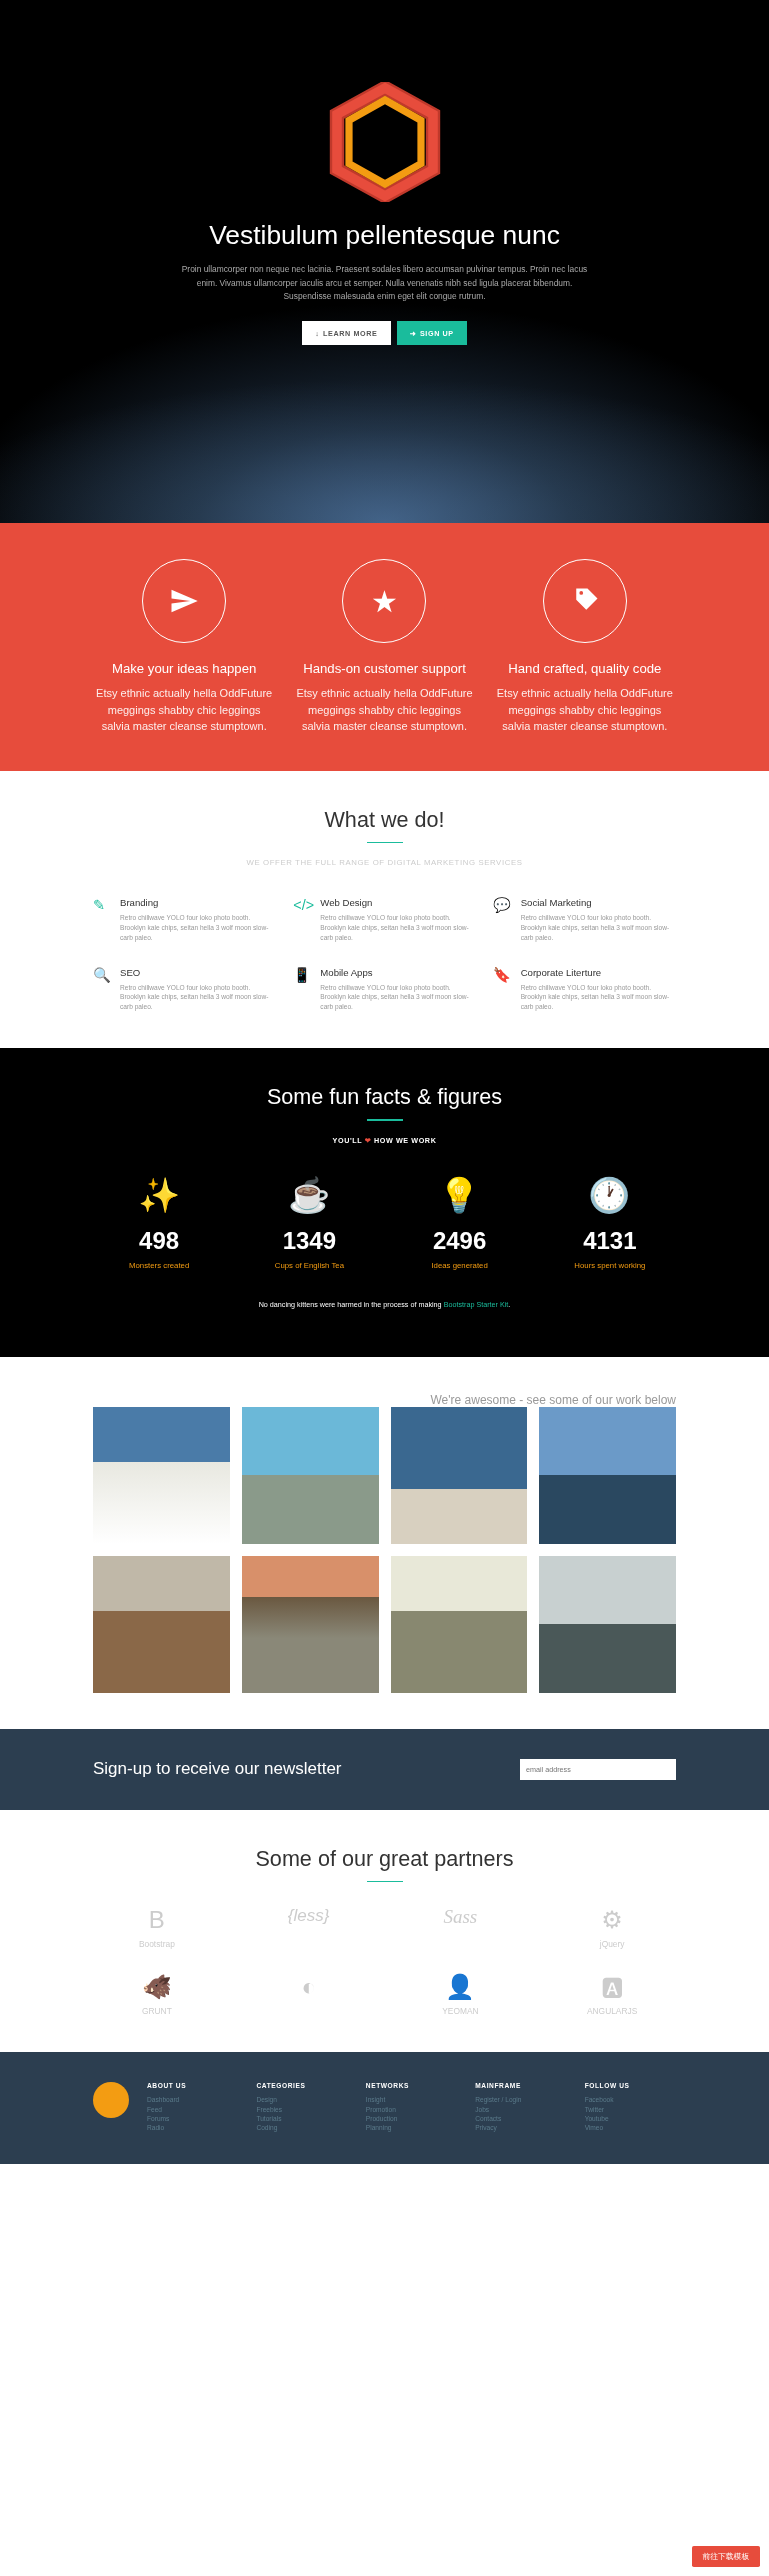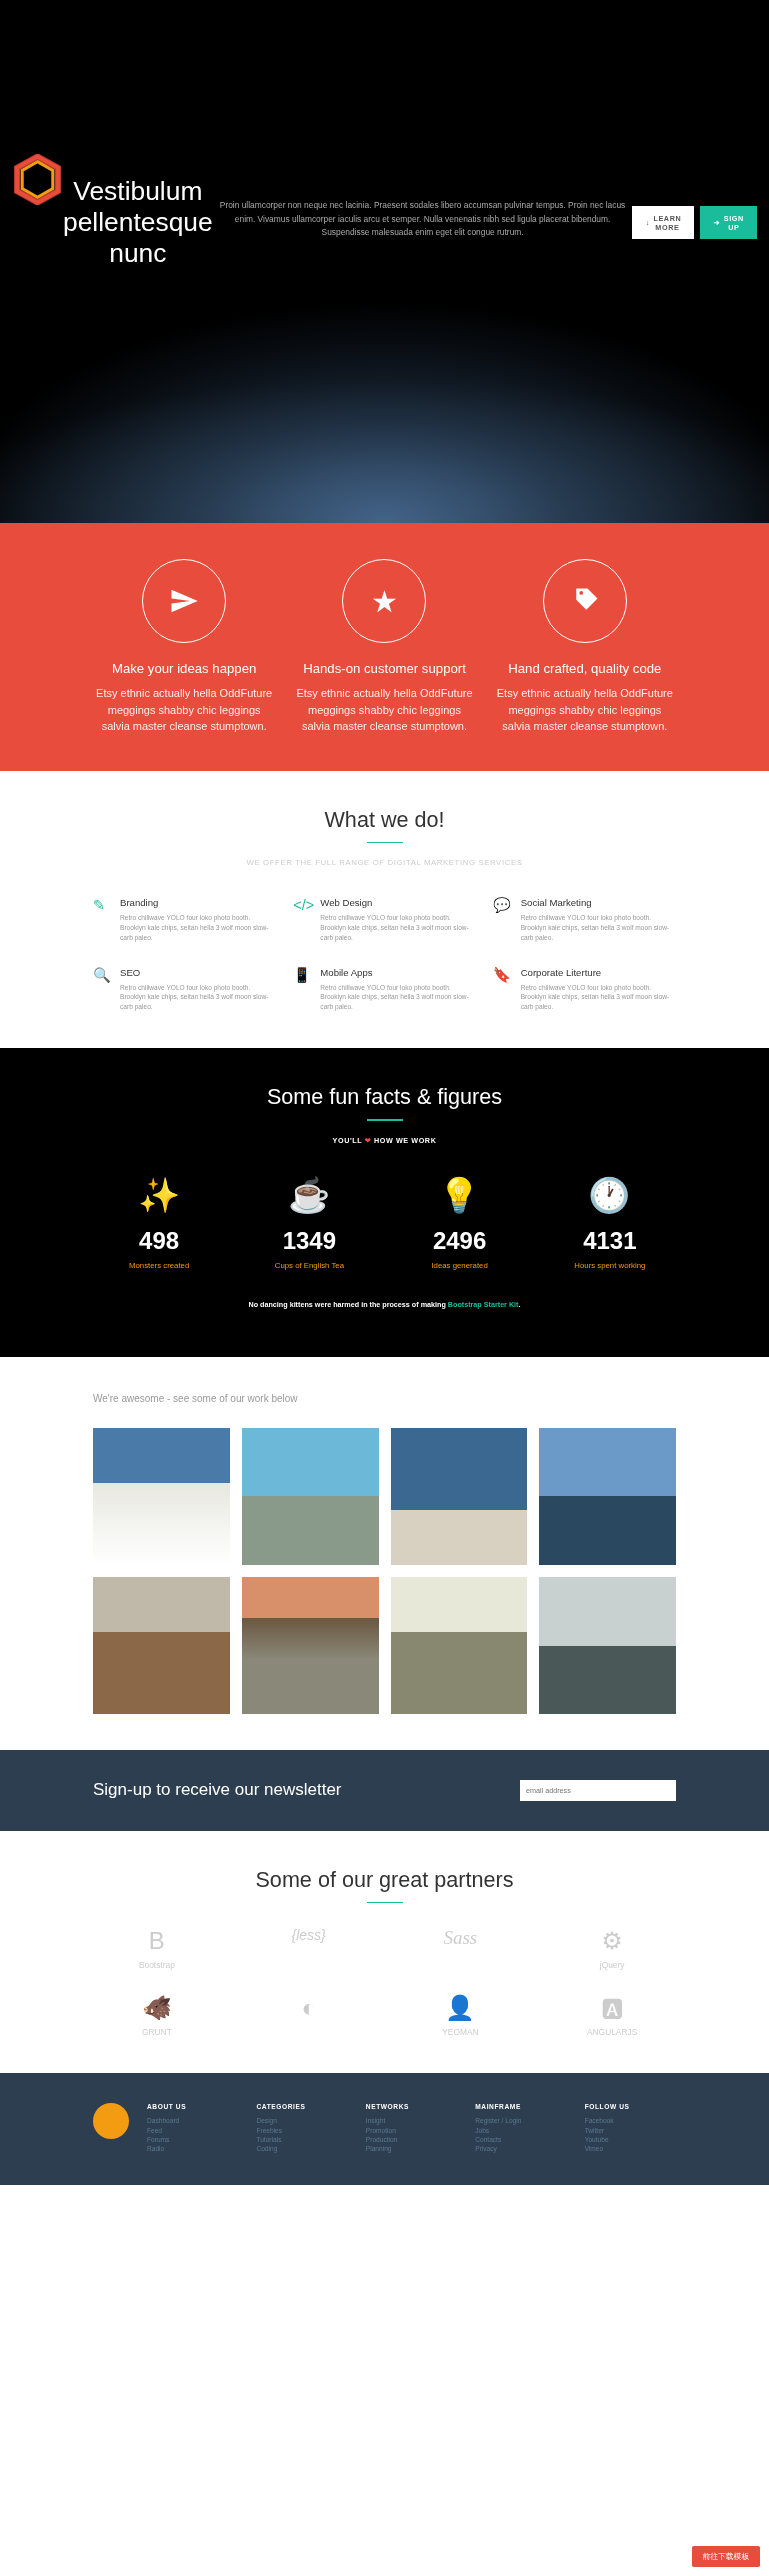--- a/index.html
+++ b/index.html
@@ -1,17 +1,17 @@
 <!DOCTYPE html>
 <html style="font-size:9.6px"><head>
 <meta charset="utf-8">
 <style>
 * { margin: 0; padding: 0; box-sizing: border-box; }
 body { font-family: -apple-system, "Helvetica Neue", Arial, sans-serif; color: #333; }
-.hero { background: #000 radial-gradient(ellipse 80% 60% at 50% 100%, #3a5578 0%, #1a2838 30%, #000 70%); min-height: 523px; display: flex; flex-direction: row; align-items: center; justify-content: center; padding: 24px 12px 120px; position: relative; }
+.hero { background: #000 radial-gradient(ellipse 80% 60% at 50% 100%, #3a5578 0%, #1a2838 30%, #000 70%); min-height: 523px; display: flex; flex-direction: column; align-items: center; justify-content: center; padding: 24px 12px 120px; position: relative; }
 .hero::after { content: ''; position: absolute; bottom: 0; left: 0; right: 0; height: 240px; background: radial-gradient(ellipse 100% 100% at 50% 100%, rgba(80,120,160,0.4), transparent 60%); }
 .logo { width: 120px; height: 120px; position: relative; z-index: 2; }
 .hero-title { color: #fff; font-size: 26.4px; font-weight: 300; margin-top: 18px; text-align: center; position: relative; z-index: 2; }
 .hero-text { color: #aaa; font-size: 8.4px; max-width: 421px; text-align: center; margin-top: 12px; line-height: 1.6; position: relative; z-index: 2; }
 .hero-buttons { margin-top: 18px; display: flex; gap: 6px; position: relative; z-index: 2; }
 .btn { padding: 7.2px 13.2px; font-size: 7.2px; font-weight: bold; letter-spacing: 0.6px; border: none; cursor: pointer; display: inline-flex; align-items: center; gap: 3.6px; }
 .btn-light { background: #fff; color: #555; }
 .btn-teal { background: #1abc9c; color: #fff; }
 .features-red { background: #e74c3c; color: #fff; padding: 36px 12px; }
 .container { max-width: 583px; margin: 0 auto; }
@@ -29,24 +29,24 @@
 .service-icon { color: #1abc9c; font-size: 14.4px; flex-shrink: 0; width: 18px; }
 .service-title { font-size: 9.6px; font-weight: 400; margin-bottom: 4.8px; }
 .service-text { font-size: 6.6px; color: #999; line-height: 1.5; }
 .facts { background: #000; color: #fff; padding: 36px 12px 48px; text-align: center; }
 .facts-sub { font-size: 7.2px; font-weight: bold; letter-spacing: 0.6px; margin: 15px 0 30px; }
 .stats { display: flex; gap: 18px; margin-bottom: 30px; }
 .stat { flex: 1; }
 .stat-icon { font-size: 34px; color: #f39c12; margin-bottom: 12px; }
 .stat-num { font-size: 24px; font-weight: bold; margin-bottom: 6px; }
 .stat-label { color: #f39c12; font-size: 7.8px; }
-.facts-note { font-size: 7.2px; font-weight: bold; }
+.facts-note { font-size: 7.2px; font-weight: normal; }
 .facts-note a { color: #1abc9c; text-decoration: none; }
 .portfolio { background: #fff; padding: 36px 12px; }
-.portfolio-sub { text-align: left; color: #999; font-size: 10px; margin-bottom: 24px; }
+.portfolio-sub { text-align: right; color: #999; font-size: 12px; }
 .grid { display: grid; grid-template-columns: repeat(4, 1fr); gap: 12px; }
 .grid-item { aspect-ratio: 1; background: #7a9bb3; }
 .p1 { background: linear-gradient(180deg, #4a7ba8 40%, #e8e8e0 40%, #fff 100%); }
 .p2 { background: linear-gradient(180deg, #6bb8d8 50%, #8a9a8a 50%); }
 .p3 { background: linear-gradient(180deg, #3a6890 60%, #d8d0c0 60%); }
 .p4 { background: linear-gradient(180deg, #6b9ac8 50%, #2a4860 50%); }
 .p5 { background: linear-gradient(180deg, #c0b8a8 40%, #8a6848 40%); }
 .p6 { background: linear-gradient(180deg, #d8906a 30%, #6a5840 30%, #8a8878 60%); }
 .p7 { background: linear-gradient(180deg, #e8e8d8 40%, #888870 40%); }
 .p8 { background: linear-gradient(180deg, #c8d0d0 50%, #4a5858 50%); }
@@ -230,21 +230,21 @@
 <section class="partners">
   <div class="container">
     <h2 class="section-title">Some of our great partners</h2>
     <hr class="section-hr">
     <div class="partners-grid">
       <div class="partner">
           <span class="partner-icon">B</span>
           <span>Bootstrap</span>
         </div>
       <div class="partner">
-          <span style="font-size:14px;font-style:italic">{less}</span>
+          <span style="font-size:17px;font-style:italic">{less}</span>
         </div>
       <div class="partner">
           <span style="font-size:19px;font-style:italic;font-family:cursive">Sass</span>
         </div>
       <div class="partner">
           <span class="partner-icon">⚙</span>
           <span>jQuery</span>
         </div>
       <div class="partner">
           <span class="partner-icon">🐗</span>

